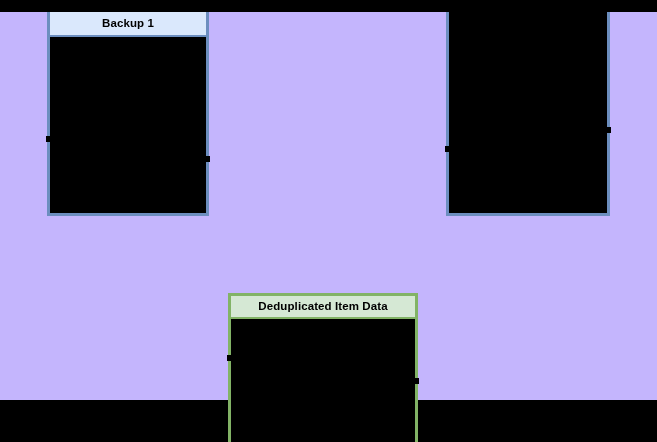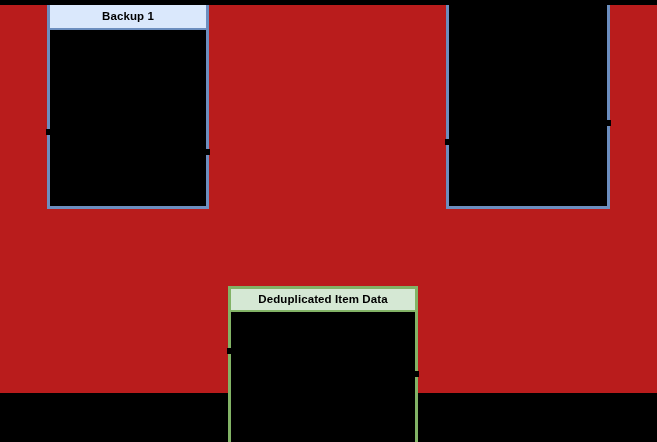--- a/index.html
+++ b/index.html
@@ -11,24 +11,24 @@
   body {
     width: 657px;
     height: 442px;
     position: relative;
     overflow: hidden;
     font-family: "Liberation Sans", sans-serif;
   }
   #canvas {
     position: absolute;
     left: 0;
-    top: 5px;
+    top: 12px;
     width: 657px;
     height: 388px;
-    background: #b91c1c;
+    background: #c4b5fd;
   }
   
   .node {
     position: absolute;
     box-sizing: border-box;
     background: #000000;
     display: block;
   }
   .node .node-header {
     position: absolute;

